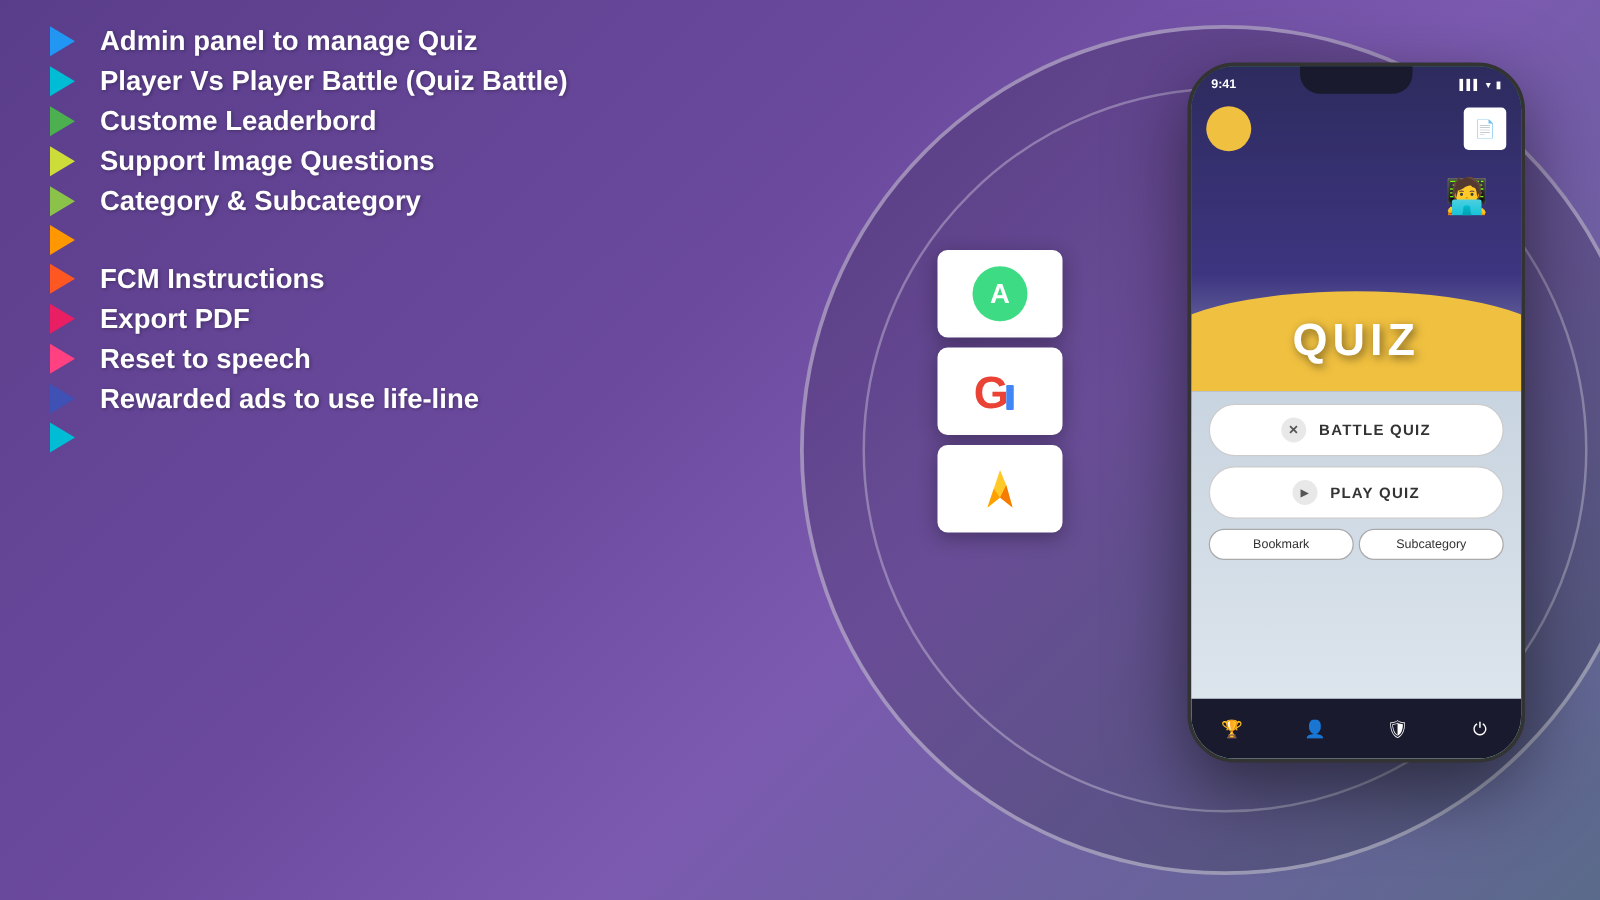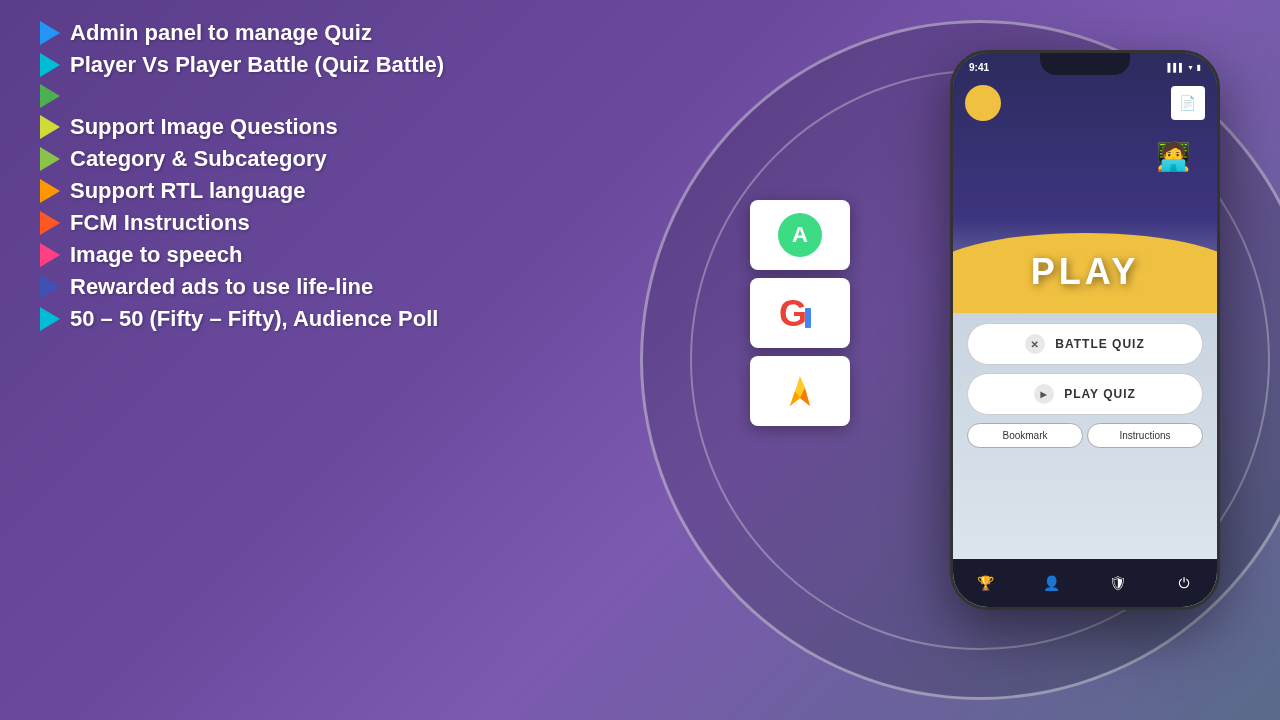--- a/index.html
+++ b/index.html
@@ -39,21 +39,21 @@
       left: 40px;
       top: 20px;
       display: flex;
       flex-direction: column;
       gap: 6px;
     }
 
     .feature-item {
       display: flex;
       align-items: center;
-      gap: 10px;
+      gap: 20px;
     }
 
     .arrow-icon {
       width: 0;
       height: 0;
       border-top: 12px solid transparent;
       border-bottom: 12px solid transparent;
       flex-shrink: 0;
     }
 
@@ -343,48 +343,51 @@
 <div class="feature-item">
       <div class="arrow-icon" style="border-left: 20px solid rgb(33, 150, 243);"></div>
       <span class="feature-text">Admin panel to manage Quiz</span>
     </div>
     <div class="feature-item">
       <div class="arrow-icon" style="border-left: 20px solid rgb(0, 188, 212);"></div>
       <span class="feature-text">Player Vs Player Battle (Quiz Battle)</span>
     </div>
     <div class="feature-item">
       <div class="arrow-icon" style="border-left: 20px solid rgb(76, 175, 80);"></div>
+      <span class="feature-text">Custome Leaderbord</span>
     </div>
     <div class="feature-item">
       <div class="arrow-icon" style="border-left: 20px solid rgb(205, 220, 57);"></div>
       <span class="feature-text">Support Image Questions</span>
     </div>
     <div class="feature-item">
       <div class="arrow-icon" style="border-left: 20px solid rgb(139, 195, 74);"></div>
       <span class="feature-text">Category &amp; Subcategory</span>
     </div>
     <div class="feature-item">
       <div class="arrow-icon" style="border-left: 20px solid rgb(255, 152, 0);"></div>
-      <span class="feature-text">Support RTL language</span>
     </div>
     <div class="feature-item">
       <div class="arrow-icon" style="border-left: 20px solid rgb(255, 87, 34);"></div>
       <span class="feature-text">FCM Instructions</span>
     </div>
     <div class="feature-item">
+      <div class="arrow-icon" style="border-left: 20px solid rgb(233, 30, 99);"></div>
+      <span class="feature-text">Export PDF</span>
+    </div>
+    <div class="feature-item">
       <div class="arrow-icon" style="border-left: 20px solid rgb(255, 64, 129);"></div>
-      <span class="feature-text">Image to speech</span>
+      <span class="feature-text">Reset to speech</span>
     </div>
     <div class="feature-item">
       <div class="arrow-icon" style="border-left: 20px solid rgb(63, 81, 181);"></div>
       <span class="feature-text">Rewarded ads to use life-line</span>
     </div>
     <div class="feature-item">
       <div class="arrow-icon" style="border-left: 20px solid rgb(0, 188, 212);"></div>
-      <span class="feature-text">50 – 50 (Fifty – Fifty), Audience Poll</span>
     </div>
   </div>
 
 <div class="tech-cards">
   <div class="tech-card">
     <svg class="android-icon" viewBox="0 0 50 50" xmlns="http://www.w3.org/2000/svg">
       <circle cx="25" cy="25" r="22" fill="#3DDC84"></circle>
       <text x="25" y="32" text-anchor="middle" font-size="22" fill="white" font-weight="900">A</text>
     </svg>
   </div>
@@ -419,36 +422,36 @@
       </div>
 
       <div class="quiz-header-area">
         <div class="quiz-top-icons">
           <div class="quiz-icon-circle"></div>
           <div class="quiz-doc-icon">📄</div>
           <div class="character-img">🧑‍💻</div>
         </div>
         <div class="yellow-wave"></div>
         <div class="quiz-title-area">
-          <span class="quiz-title">PLAY</span>
+          <span class="quiz-title">QUIZ</span>
         </div>
       </div>
 
       <div class="phone-bottom-content">
         <button class="quiz-btn battle-btn">
           <span class="btn-icon x-icon-bg">✕</span>
           <span>BATTLE QUIZ</span>
         </button>
         <button class="quiz-btn play-btn">
           <span class="btn-icon play-icon-bg">▶</span>
           <span>PLAY QUIZ</span>
         </button>
         <div class="secondary-btns">
           <button class="secondary-btn">Bookmark</button>
-          <button class="secondary-btn">Instructions</button>
+          <button class="secondary-btn">Subcategory</button>
         </div>
       </div>
 
       <div class="phone-nav-bar">
         <div class="nav-icon">🏆</div>
         <div class="nav-icon">👤</div>
         <div class="nav-icon">🛡</div>
         <div class="nav-icon">⏻</div>
       </div>
     </div>

